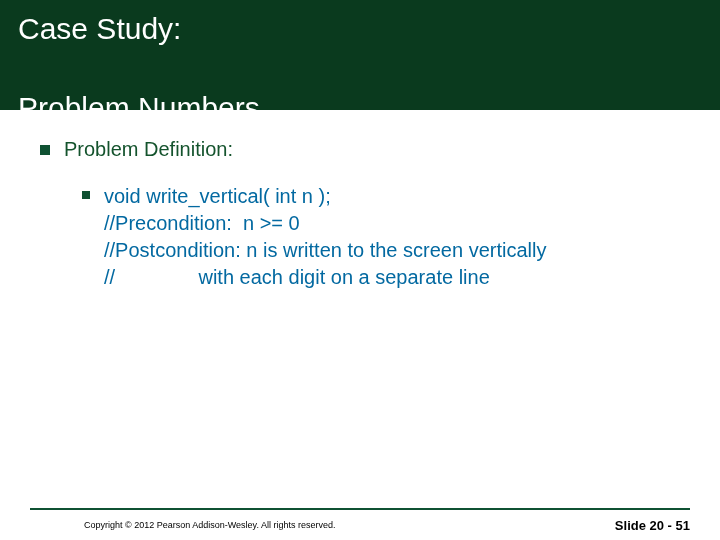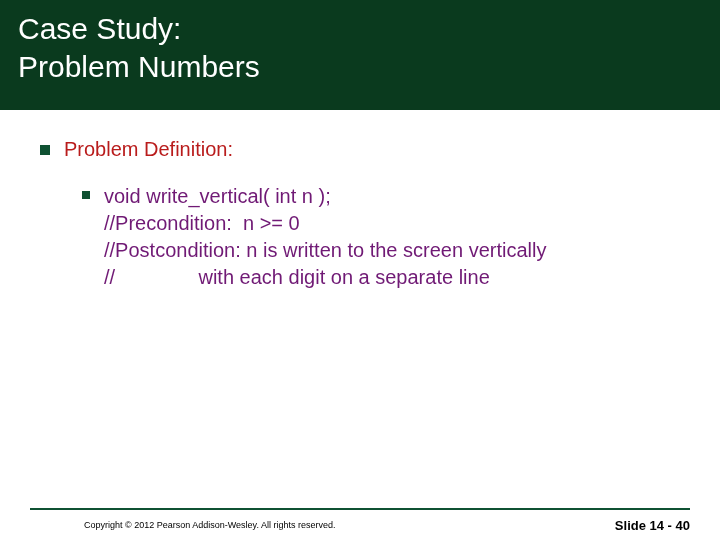--- a/index.html
+++ b/index.html
@@ -1,15 +1,15 @@
 <!DOCTYPE html>
 <html><head>
 <meta charset="utf-8">
 <style>
-  * { margin: 0; padding: 0; box-sizing: border-box; }
+  * { margin: 0; padding: 0; box-sizing: border-box; gap: 41px; }
   body {
     width: 720px;
     height: 540px;
     font-family: Arial, Helvetica, sans-serif;
     background: #ffffff;
     position: relative;
     overflow: hidden;
   }
   .title-bar {
     background: #0a3a1e;
@@ -47,25 +47,25 @@
     flex: 0 0 auto;
     margin-top: 7px;
   }
   .bullet.small {
     width: 8px;
     height: 8px;
     margin-top: 8px;
   }
   .level1-text {
     font-size: 20px;
-    color: #b91c1c;
+    color: #14532d;
   }
   .level2-text {
     font-size: 20px;
-    color: #701a75;
+    color: #0369a1;
     line-height: 1.35;
     white-space: pre;
   }
   .footer {
     position: absolute;
     left: 0;
     right: 0;
     bottom: 0;
     height: 30px;
     display: flex;
@@ -110,14 +110,14 @@
     <div class="level2-text">void write_vertical( int n );
 //Precondition:  n &gt;= 0
 //Postcondition: n is written to the screen vertically
 //               with each digit on a separate line</div>
   </div>
 </div>
 
 <div class="footer-rule"></div>
 <div class="footer">
   <div class="copyright">Copyright © 2012 Pearson Addison-Wesley.  All rights reserved.</div>
-  <div class="slide-num">Slide 14 - 40</div>
+  <div class="slide-num">Slide 20 - 51</div>
 </div>
 
 </body></html>

